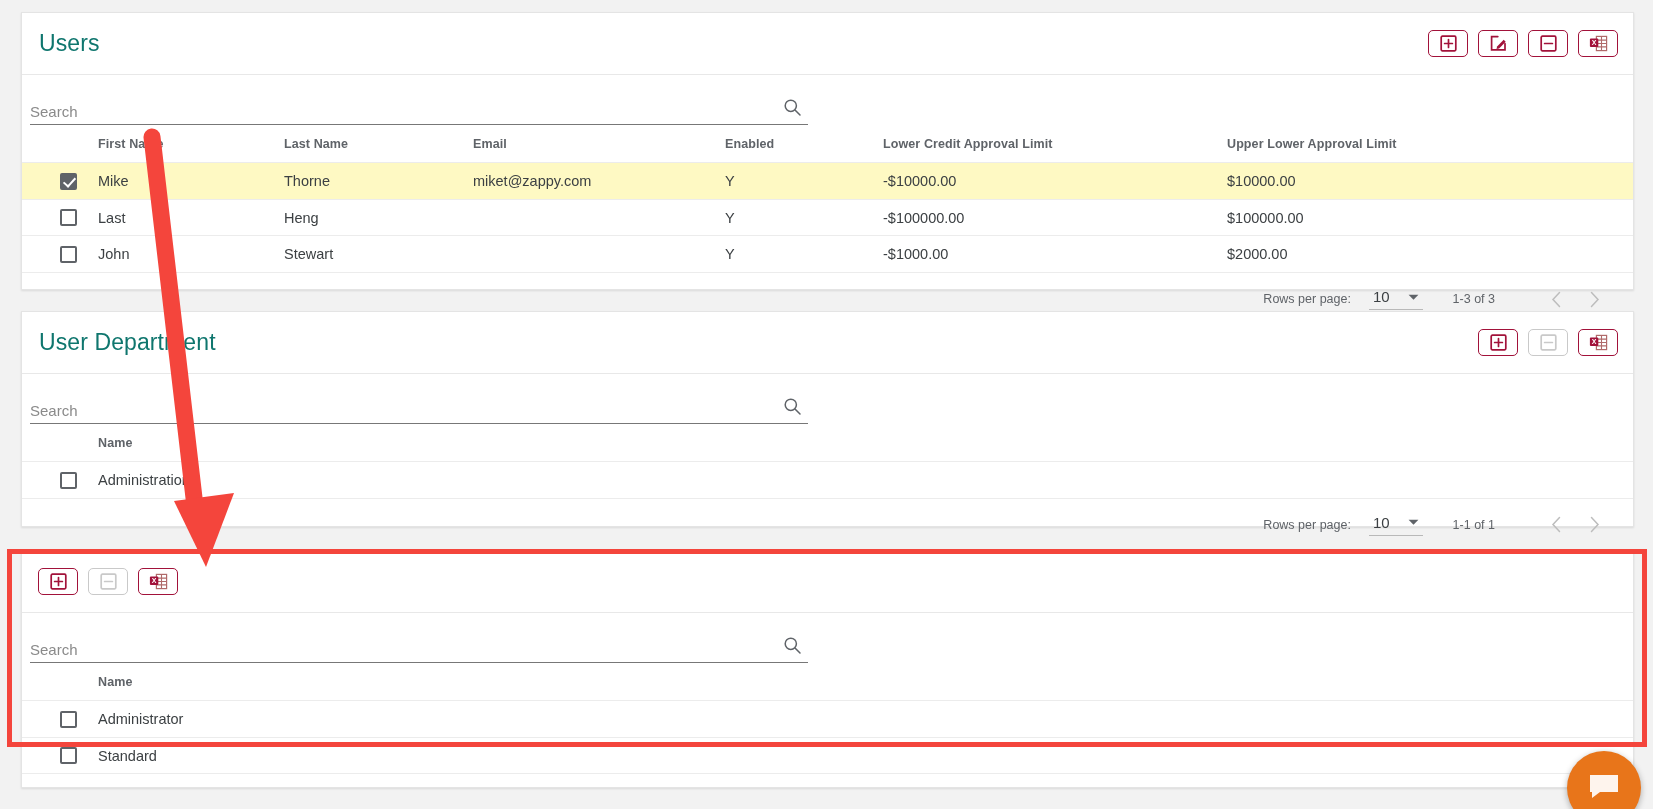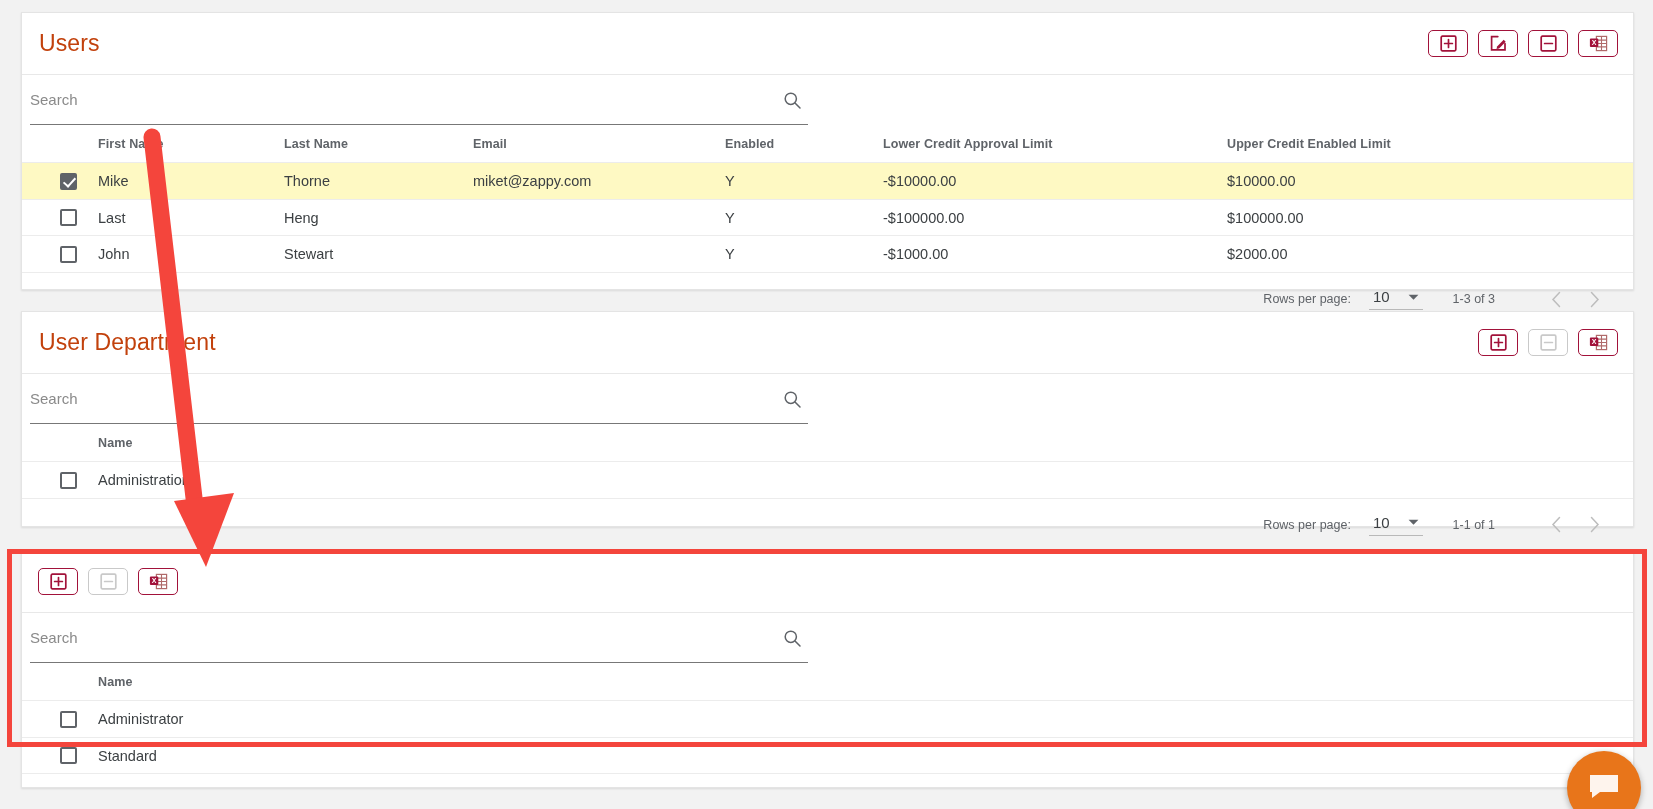--- a/index.html
+++ b/index.html
@@ -28,21 +28,21 @@
   .card-header {
     height: 62px;
     display: flex;
     align-items: center;
     justify-content: space-between;
     padding: 0 15px 0 16px;
     border-bottom: 1px solid #e8e8e8;
   }
   .card-title {
     font-size: 23px;
-    color: #c2410c;
+    color: #0f766e;
     font-weight: 400;
     letter-spacing: .1px;
     padding-left: 1px;
   }
 
   
   .toolbar { display: flex; gap: 10px; align-items: center; }
   .tbtn {
     width: 40px; height: 27px;
     border: 1.6px solid #a2123a;
@@ -61,21 +61,21 @@
     padding: 0 0 0 8px;
     display: flex;
     align-items: flex-end;
   }
   .search-field {
     position: relative;
     width: 778px;
     height: 34px;
     border-bottom: 1px solid #777;
     display: flex;
-    align-items: flex-start;
+    align-items: flex-end;
     justify-content: space-between;
   }
   .search-input {
     border: none; outline: none; background: transparent;
     font-family: "Liberation Sans", sans-serif;
     font-size: 15px;
     color: #3c4043;
     width: 700px;
     padding: 0 0 4px 0;
   }
@@ -242,21 +242,21 @@
           <col>
         </colgroup>
       <thead>
         <tr>
           <th></th>
           <th>First Name</th>
           <th>Last Name</th>
           <th>Email</th>
           <th>Enabled</th>
           <th>Lower Credit Approval Limit</th>
-          <th>Upper Credit Enabled Limit</th>
+          <th>Upper Lower Approval Limit</th>
         </tr>
       </thead>
       <tbody>
         <tr class="sel">
           <td class="col-cb"><span class="cb checked"></span></td>
           <td>Mike</td>
           <td>Thorne</td>
           <td>miket@zappy.com</td>
           <td>Y</td>
           <td>-$10000.00</td>

